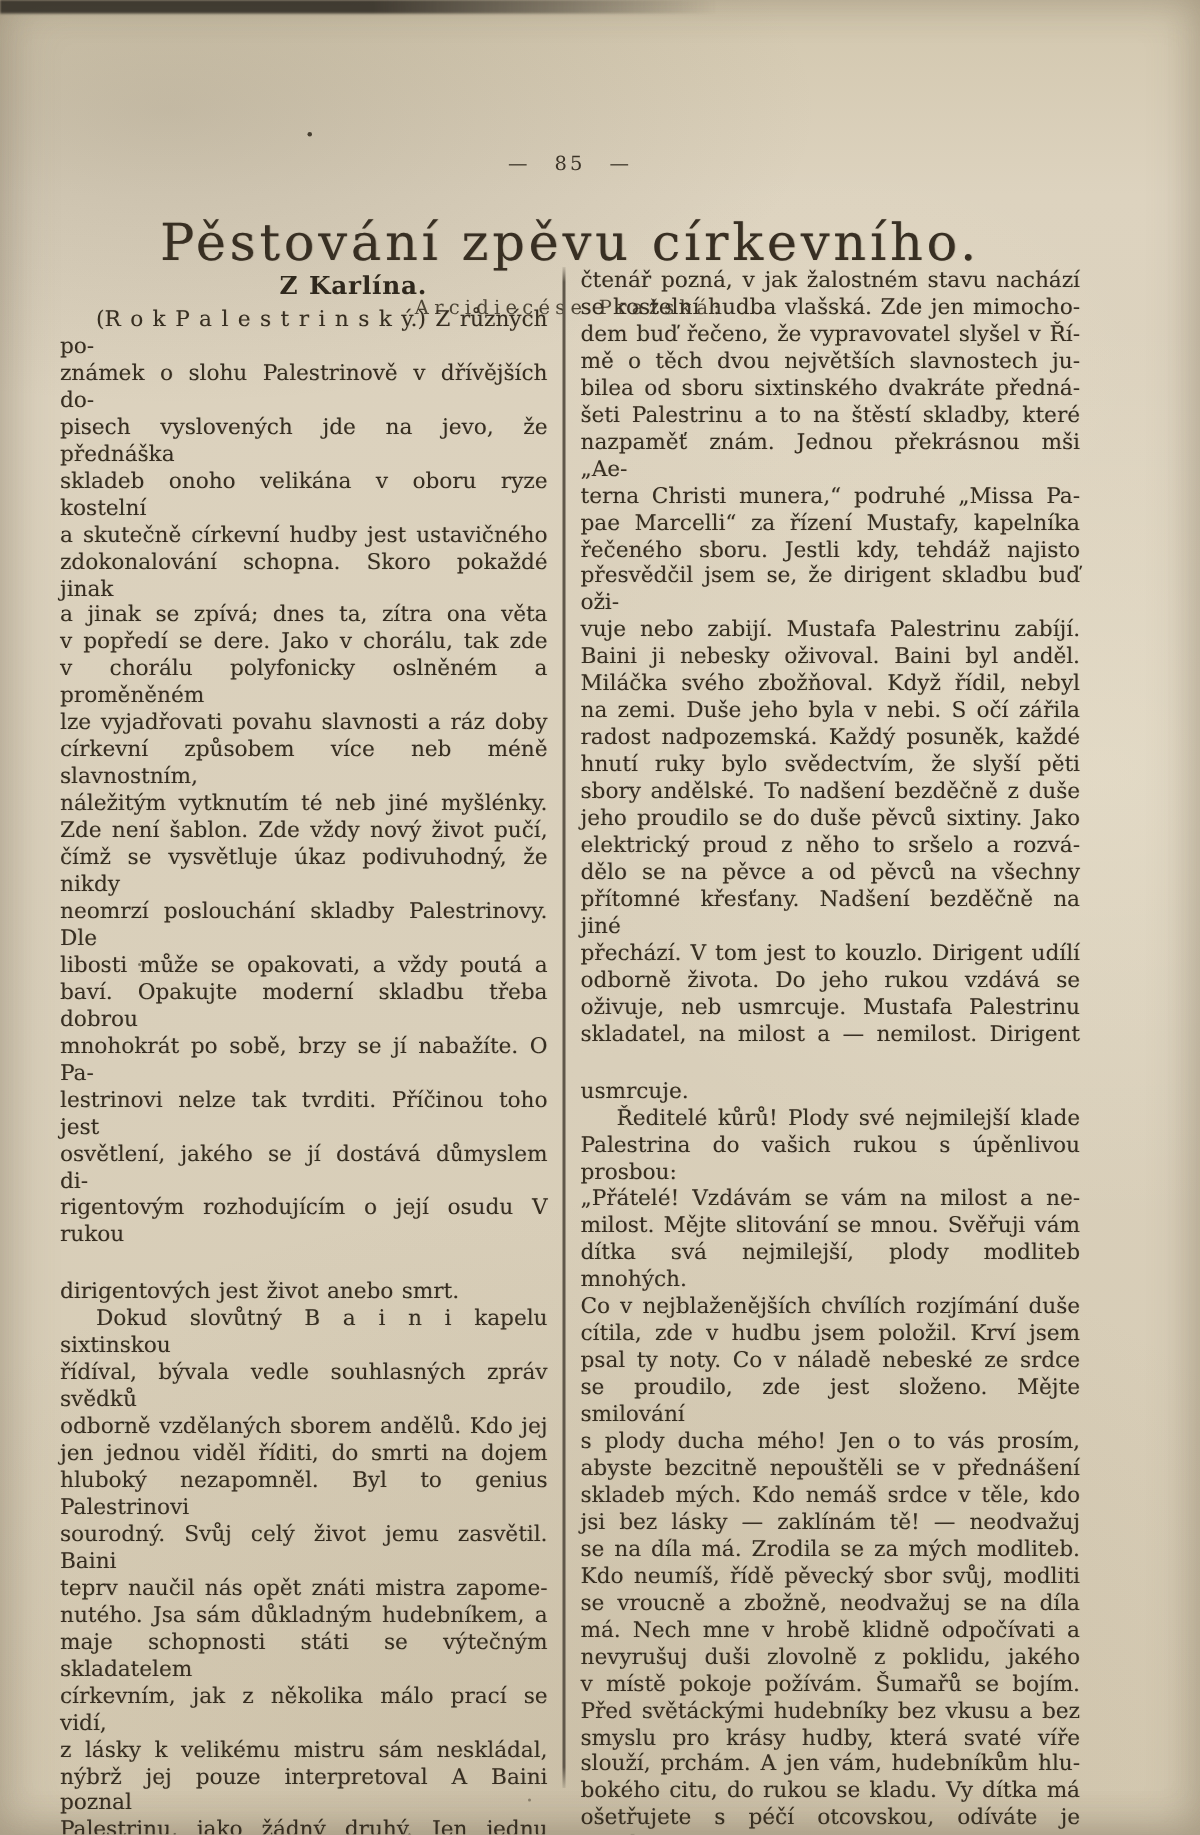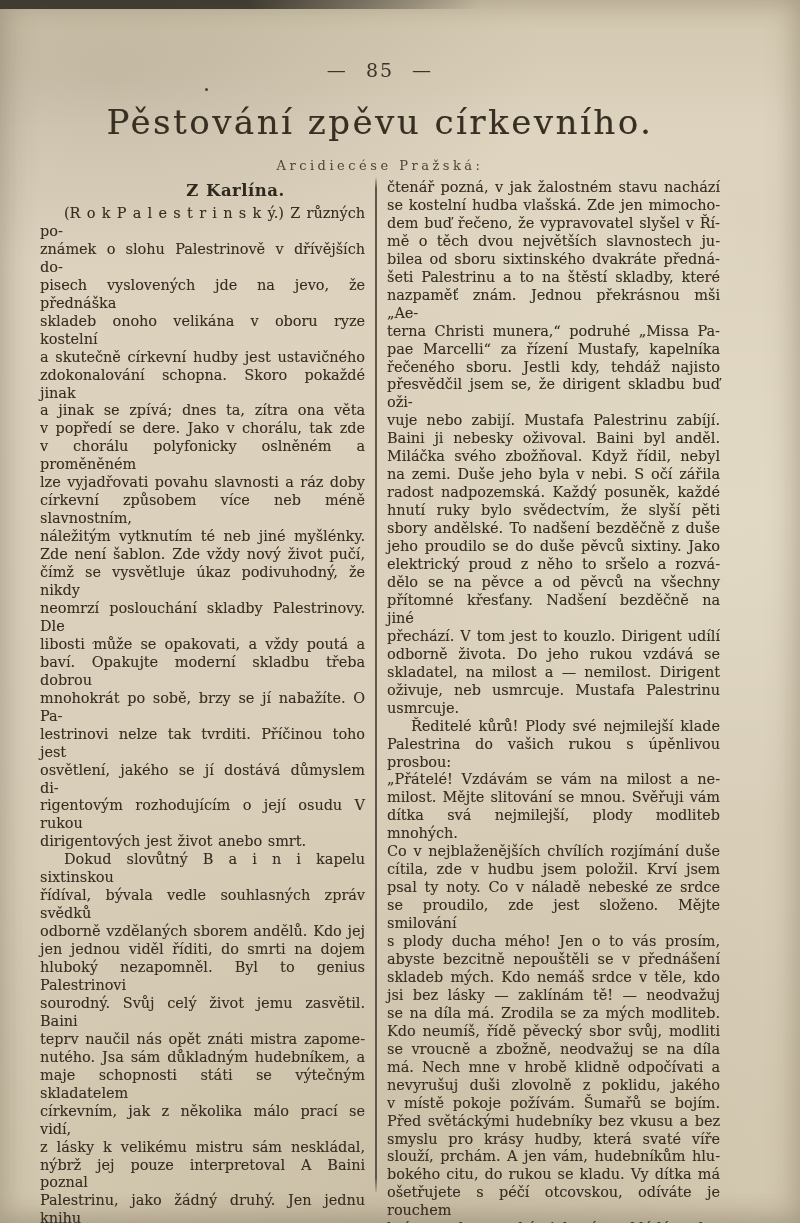--- a/index.html
+++ b/index.html
@@ -27,21 +27,21 @@
       inset 12px 0 30px rgba(100,90,70,.18),
       inset 0 -8px 22px rgba(120,105,80,.18);
   }
   .top-band{
     position:absolute;top:0;left:0;width:478px;height:9px;
     background:linear-gradient(to right, rgba(55,50,42,.92) 0 52%, rgba(55,50,42,.45) 78%, rgba(55,50,42,0) 100%);
     filter:blur(.6px);
   }
   .header{position:absolute;left:40px;top:0;width:680px;text-align:center;color:var(--ink);}
   .pagenum{
-    margin-top:58px;font-size:19px;line-height:24px;letter-spacing:2px;word-spacing:10px;
+    margin-top:98px;font-size:13px;line-height:24px;letter-spacing:2px;word-spacing:10px;
     color:#3b3327;
   }
   .title{
     margin-top:20px;font-size:34px;line-height:40px;letter-spacing:2.5px;font-weight:500;
     color:#38permanent;
     color:#382f23;
     text-shadow:.4px .4px .6px rgba(50,40,25,.35);
   }
   .subtitle{
     margin-top:12px;font-size:13px;line-height:24px;letter-spacing:3.5px;color:#4d4536;
@@ -58,21 +58,21 @@
     background:linear-gradient(180deg, rgba(95,87,74,.15) 0, var(--rule) 10px, var(--rule) calc(100% - 14px), rgba(95,87,74,.15) 100%);
   }
   .colheading{
     font-size:16.5px;font-weight:bold;line-height:19px;margin:4px 0 5px 0;
     text-align:center;text-indent:66px;letter-spacing:.5px;color:#2f281d;
   }
   .line{
     text-align:justify;text-align-last:justify;white-space:normal;
     text-shadow:.3px .3px .5px rgba(54,45,32,.28);
   }
-  .line.pend{text-align-last:left;}
+  .line.pend{text-align-last:left;margin-top:20px;}
   .line.indent{text-indent:24px;}
   .speck{position:absolute;background:#463e30;border-radius:50%;}
   .speck1{left:205px;top:88px;width:3px;height:3px;}
   .speck2{left:92px;top:642px;width:2px;height:2px;opacity:.6;}
   .speck3{left:352px;top:1199px;width:2px;height:2px;opacity:.5;}
 </style>
 </head>
 <body>
 
 <div class="sheet">
@@ -148,22 +148,22 @@
           <div class="line">na zemi. Duše jeho byla v nebi. S očí zářila</div>
           <div class="line">radost nadpozemská. Každý posuněk, každé</div>
           <div class="line">hnutí ruky bylo svědectvím, že slyší pěti</div>
           <div class="line">sbory andělské. To nadšení bezděčně z duše</div>
           <div class="line">jeho proudilo se do duše pěvců sixtiny. Jako</div>
           <div class="line">elektrický proud z něho to sršelo a rozvá-</div>
           <div class="line">dělo se na pěvce a od pěvců na všechny</div>
           <div class="line">přítomné křesťany. Nadšení bezděčně na jiné</div>
           <div class="line">přechází. V tom jest to kouzlo. Dirigent udílí</div>
           <div class="line">odborně života. Do jeho rukou vzdává se</div>
+          <div class="line">oživuje, neb usmrcuje. Mustafa Palestrinu</div>
           <div class="line">skladatel, na milost a — nemilost. Dirigent</div>
-          <div class="line">oživuje, neb usmrcuje. Mustafa Palestrinu</div>
           <div class="line pend">usmrcuje.</div>
           <div class="line indent">Ředitelé kůrů! Plody své nejmilejší klade</div>
           <div class="line">Palestrina do vašich rukou s úpěnlivou prosbou:</div>
           <div class="line">„Přátelé! Vzdávám se vám na milost a ne-</div>
           <div class="line">milost. Mějte slitování se mnou. Svěřuji vám</div>
           <div class="line">dítka svá nejmilejší, plody modliteb mnohých.</div>
           <div class="line">Co v nejblaženějších chvílích rozjímání duše</div>
           <div class="line">cítila, zde v hudbu jsem položil. Krví jsem</div>
           <div class="line">psal ty noty. Co v náladě nebeské ze srdce</div>
           <div class="line">se proudilo, zde jest složeno. Mějte smilování</div>

